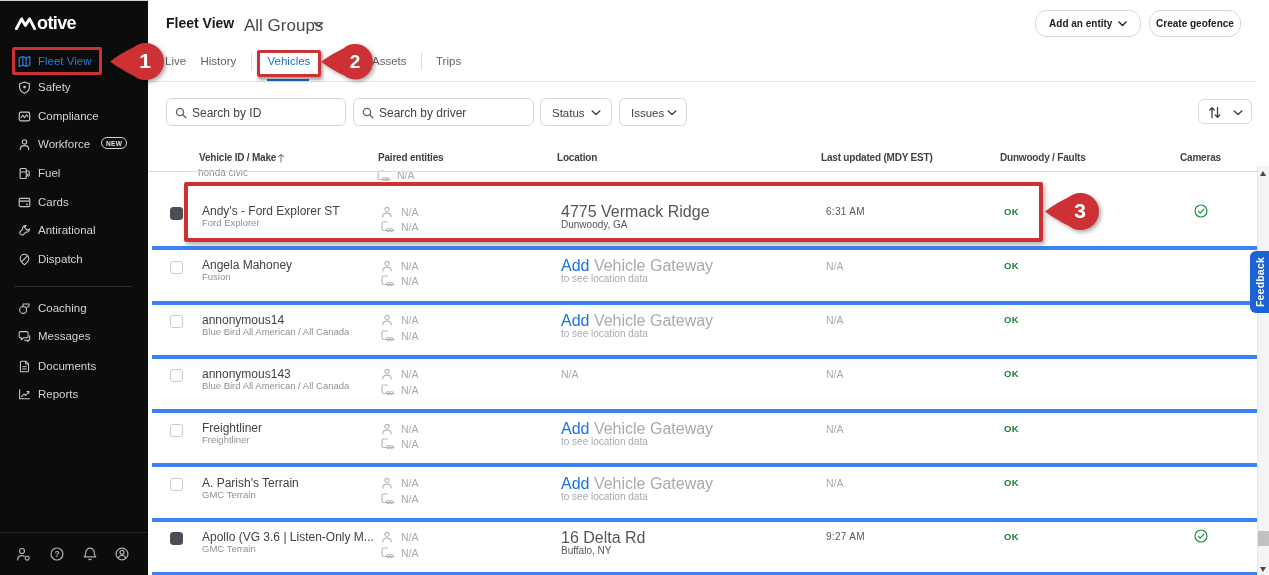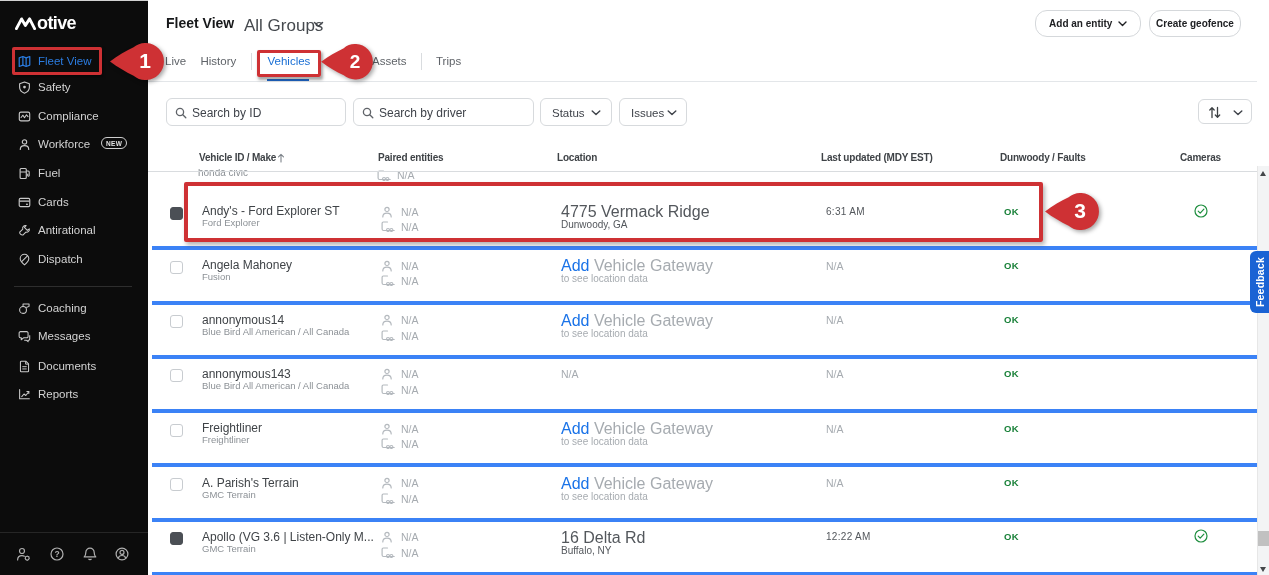--- a/index.html
+++ b/index.html
@@ -384,21 +384,21 @@
         </svg>
         <div class="na1">N/A</div>
  <svg class="pi2" width="14" height="11" viewBox="0 0 14 11">
           <path d="M6.5,1 H2.4 A1.3,1.3 0 0 0 1.1,2.3 V8 A1.5,1.5 0 0 0 2.6,9.5 H13.2" fill="none" stroke="#b4b9be" stroke-width="1.2" stroke-linecap="round"></path>
           <circle cx="7" cy="9" r="1.5" fill="none" stroke="#b4b9be" stroke-width="1.1"></circle>
           <circle cx="10.4" cy="9" r="1.5" fill="none" stroke="#b4b9be" stroke-width="1.1"></circle>
         </svg>
         <div class="na2">N/A</div>
  <div class="lc1">16 Delta Rd</div>
         <div class="lc2">Buffalo, NY</div>
- <div class="up">12:22 AM</div>
+ <div class="up">9:27 AM</div>
  <div class="ok">OK</div>
  <svg class="cam" width="14" height="14" viewBox="0 0 14 14">
           <circle cx="7" cy="7" r="6" fill="none" stroke="#1e8e3e" stroke-width="1.2"></circle>
           <path d="M4.2,7.2 L6.2,9.2 L9.9,5.2" fill="none" stroke="#1e8e3e" stroke-width="1.2" stroke-linecap="round" stroke-linejoin="round"></path>
         </svg>
 </div>
 </div>
 <div id="fb">
       <span>Feedback</span>
     </div>

